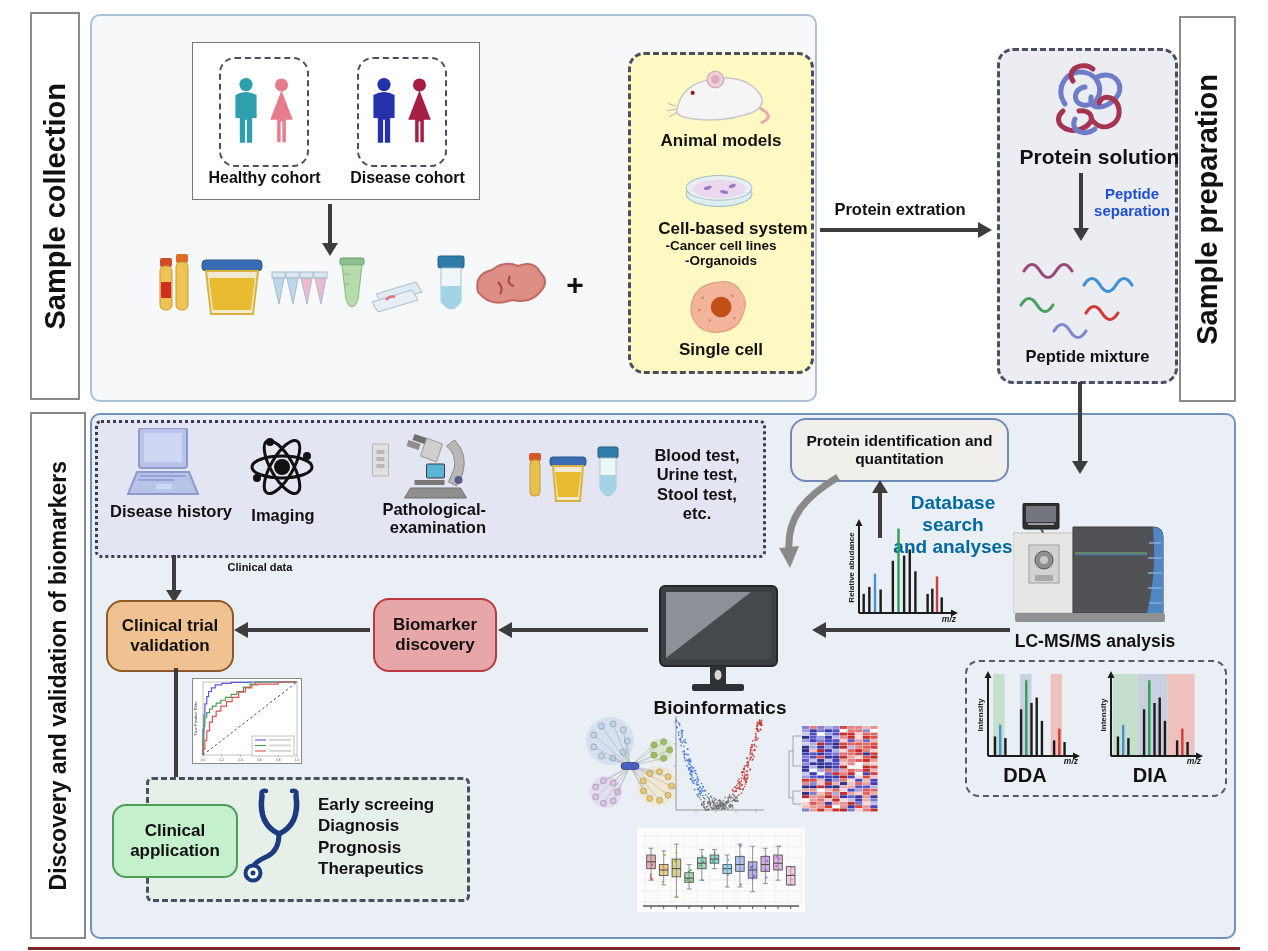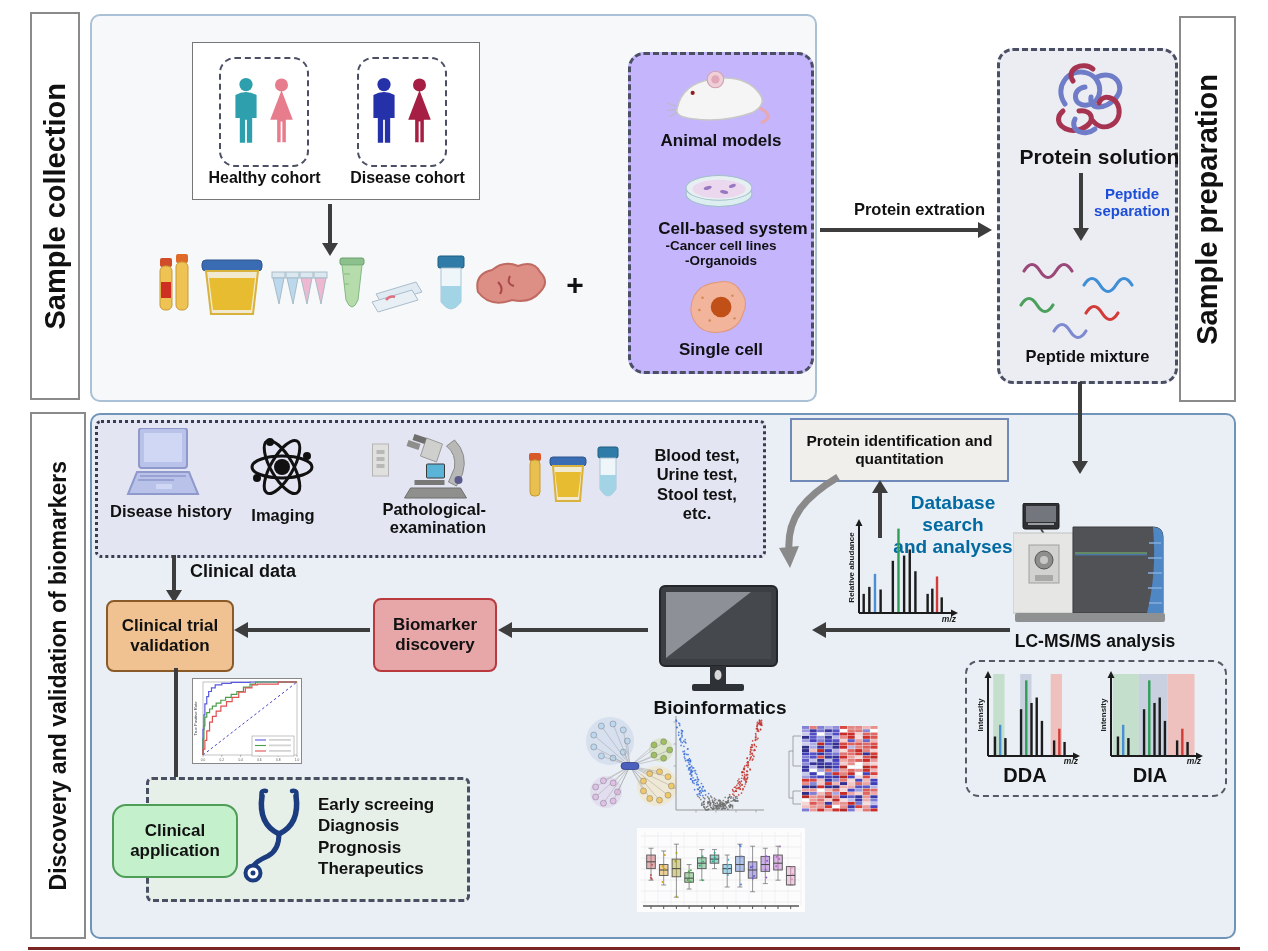--- a/index.html
+++ b/index.html
@@ -6,21 +6,21 @@
   #stage{position:relative;width:1268px;height:951px;background:#ffffff;overflow:hidden;
          font-family:"Liberation Sans",sans-serif;color:#111;}
   .panel{position:absolute;border-radius:10px;}
   #top-panel{left:90px;top:14px;width:723px;height:384px;background:#f6f8fa;border:2px solid var(--panel_top_border);}
   #bottom-panel{left:90px;top:413px;width:1142px;height:522px;background:var(--panel_bottom_bg);border:2px solid var(--panel_bottom_border);}
   .sidebox{position:absolute;background:#fff;border:2px solid #8a8a8a;display:flex;align-items:center;justify-content:center;}
   .sidebox span{writing-mode:vertical-rl;transform:rotate(180deg);font-weight:bold;white-space:nowrap;}
   .lbl{position:absolute;font-weight:bold;white-space:pre-line;text-align:center;color:#111;line-height:1.15;}
   .dashedbox{position:absolute;border:3px dashed #4a4f63;border-radius:16px;}
   .dottedbox{position:absolute;border:3px dotted #3c3c50;border-radius:6px;background:var(--lavender_bg);}
-  .rbox{position:absolute;border-radius:8px;display:flex;align-items:center;justify-content:center;
+  .rbox{position:absolute;border-radius:16px;display:flex;align-items:center;justify-content:center;
         font-weight:bold;white-space:pre-line;text-align:center;line-height:1.18;}
   .shaft{position:absolute;background:var(--arrow);}
   .head{position:absolute;width:0;height:0;}
   .head-down{border-left:8px solid transparent;border-right:8px solid transparent;border-top:13px solid var(--arrow);}
   .head-up{border-left:8px solid transparent;border-right:8px solid transparent;border-bottom:13px solid var(--arrow);}
   .head-right{border-top:8px solid transparent;border-bottom:8px solid transparent;border-left:14px solid var(--arrow);}
   .head-left{border-top:8px solid transparent;border-bottom:8px solid transparent;border-right:14px solid var(--arrow);}
   .chart{position:absolute;}
   svg{display:block;}
   #footer-line{position:absolute;left:28px;top:947px;width:1212px;height:3px;background:#7b2525;}
@@ -113,21 +113,21 @@
       <path d="M283,34 L303,34 L303,50 Q293,64 283,50 Z" fill="#a2d4e6"></path>
     </g>
     <g>
       <path d="M320,40 Q316,22 334,18 Q346,8 360,14 Q376,8 382,20 Q392,30 382,40 Q372,52 354,48 Q332,56 320,40 Z" fill="#dd8f86" stroke="#c06a62" stroke-width="2"></path>
       <path d="M340,30 q6,6 2,12 M352,24 q-4,8 4,10" stroke="#a84848" stroke-width="2" fill="none"></path>
     </g>
   </svg>
 
   <div class="lbl" style="left:558px;top:268px;width:34px;font-size:30px;">+</div>
 
-  <div class="dashedbox" style="left:628px;top:52px;width:180px;height:316px;background:#c4b5fd;">
+  <div class="dashedbox" style="left:628px;top:52px;width:180px;height:316px;background:#fef9c3;">
     <svg viewBox="0 0 110 60" style="position:absolute;left:30px;top:10px;width:115px;height:62px;">
       <path d="M92,40 Q112,50 96,56" stroke="#e8a8b0" stroke-width="3" fill="none"></path>
       <path d="M15,42 Q20,18 48,14 Q80,8 95,28 Q102,38 88,46 Q60,56 30,52 Q12,50 15,42 Z" fill="#f5f5f5" stroke="#c8c8c8" stroke-width="1.5"></path>
       <circle cx="52" cy="14" r="8" fill="#f0d0d8" stroke="#d0a0b0"></circle>
         <circle cx="52" cy="14" r="4" fill="#e0a8b8"></circle>
       <circle cx="30" cy="27" r="2" fill="#902020"></circle>
       <path d="M14,40 l-8,-3 M14,43 l-9,1 M15,46 l-8,4" stroke="#bbb" stroke-width="1" fill="none"></path>
     </svg>
     <div class="lbl" style="left:0;top:76px;width:180px;font-size:17px;">Animal models</div>
     <svg viewBox="0 0 70 46" style="position:absolute;left:52px;top:112px;width:72px;height:48px;">
@@ -146,21 +146,21 @@
       <circle cx="33" cy="27" r="10" fill="#c05018"></circle>
       <circle cx="15" cy="18" r="1.2" fill="#d08858"></circle>
         <circle cx="22" cy="40" r="1.2" fill="#d08858"></circle>
       <circle cx="44" cy="16" r="1.2" fill="#d08858"></circle>
         <circle cx="46" cy="38" r="1.2" fill="#d08858"></circle>
         <circle cx="12" cy="30" r="1.2" fill="#d08858"></circle>
     </svg>
     <div class="lbl" style="left:0;top:285px;width:180px;font-size:17px;">Single cell</div>
   </div>
 
-  <div class="lbl" style="left:815px;top:200px;width:170px;font-size:16.5px;text-align:right;">Protein extration</div>
+  <div class="lbl" style="left:815px;top:200px;width:170px;font-size:16.5px;">Protein extration</div>
   <div>
     <div class="shaft" style="left:820px;top:228px;width:160px;height:4px;"></div>
     <div class="head head-right" style="left:978px;top:222px;"></div>
   </div>
 
   <div class="dashedbox" style="left:997px;top:48px;width:175px;height:330px;background:#ecedf3;">
     <svg viewBox="0 0 85 80" style="position:absolute;left:45px;top:8px;width:85px;height:80px;">
       <g fill="none" stroke-width="5" stroke-linecap="round">
         <path d="M20,45 C8,28 24,8 42,14 C60,20 58,44 42,46 C28,48 26,30 40,28" stroke="#6f7cc8"></path>
         <path d="M28,22 C20,10 38,2 48,10" stroke="#a63450"></path>
@@ -241,21 +241,21 @@
   </svg>
   <div class="lbl" style="left:638px;top:446px;width:118px;font-size:16.5px;line-height:1.18;">Blood test,
 Urine test,
 Stool test,
 etc.</div>
 
   <div>
     <div class="shaft" style="left:172px;top:555px;width:4px;height:36px;"></div>
     <div class="head head-down" style="left:166px;top:590px;"></div>
   </div>
-  <div class="lbl" style="left:190px;top:561px;width:140px;font-size:18px;text-align:left;">Clinical data</div>
+  <div class="lbl" style="left:190px;top:561px;width:140px;font-size:11px;text-align:center;">Clinical data</div>
 
   <div class="rbox" style="left:106px;top:600px;width:124px;height:68px;font-size:17px;background:var(--trial_bg);border:2.5px solid var(--trial_border);">Clinical trial
 validation</div>
   <div class="rbox" style="left:373px;top:598px;width:120px;height:70px;font-size:17px;background:var(--biomarker_bg);border:2.5px solid var(--biomarker_border);">Biomarker
 discovery</div>
 
   <div>
     <div class="shaft" style="left:248px;top:628px;width:122px;height:4px;"></div>
     <div class="head head-left" style="left:234px;top:622px;"></div>
   </div>
@@ -317,21 +317,21 @@
     </g>
     <circle cx="13" cy="85" r="2.5" fill="#1c3c80"></circle>
   </svg>
   <div style="position:absolute;left:318px;top:794px;width:145px;font-weight:bold;font-size:17px;line-height:1.25;text-align:left;">
     <div>Early screeing</div>
     <div>Diagnosis</div>
     <div>Prognosis</div>
     <div>Therapeutics</div>
   </div>
 
-  <div class="rbox" style="left:790px;top:418px;width:215px;height:60px;border-radius:0;font-size:15.5px;background:var(--proteinid_bg);border:2px solid var(--proteinid_border);">Protein identification and
+  <div class="rbox" style="left:790px;top:418px;width:215px;height:60px;border-radius:16px;font-size:15.5px;background:var(--proteinid_bg);border:2px solid var(--proteinid_border);">Protein identification and
 quantitation</div>
   <svg class="chart" viewBox="0 0 85 100" style="left:760px;top:472px;width:85px;height:100px;">
     <path d="M78,5 C45,25 27,45 29,78" stroke="var(--curved_arrow)" stroke-width="7" fill="none"></path>
     <polygon points="19,76 39,74 30,96" fill="var(--curved_arrow)"></polygon>
   </svg>
 
   <div>
     <div class="shaft" style="left:878px;top:492px;width:4px;height:46px;"></div>
     <div class="head head-up" style="left:872px;top:480px;"></div>
   </div>

